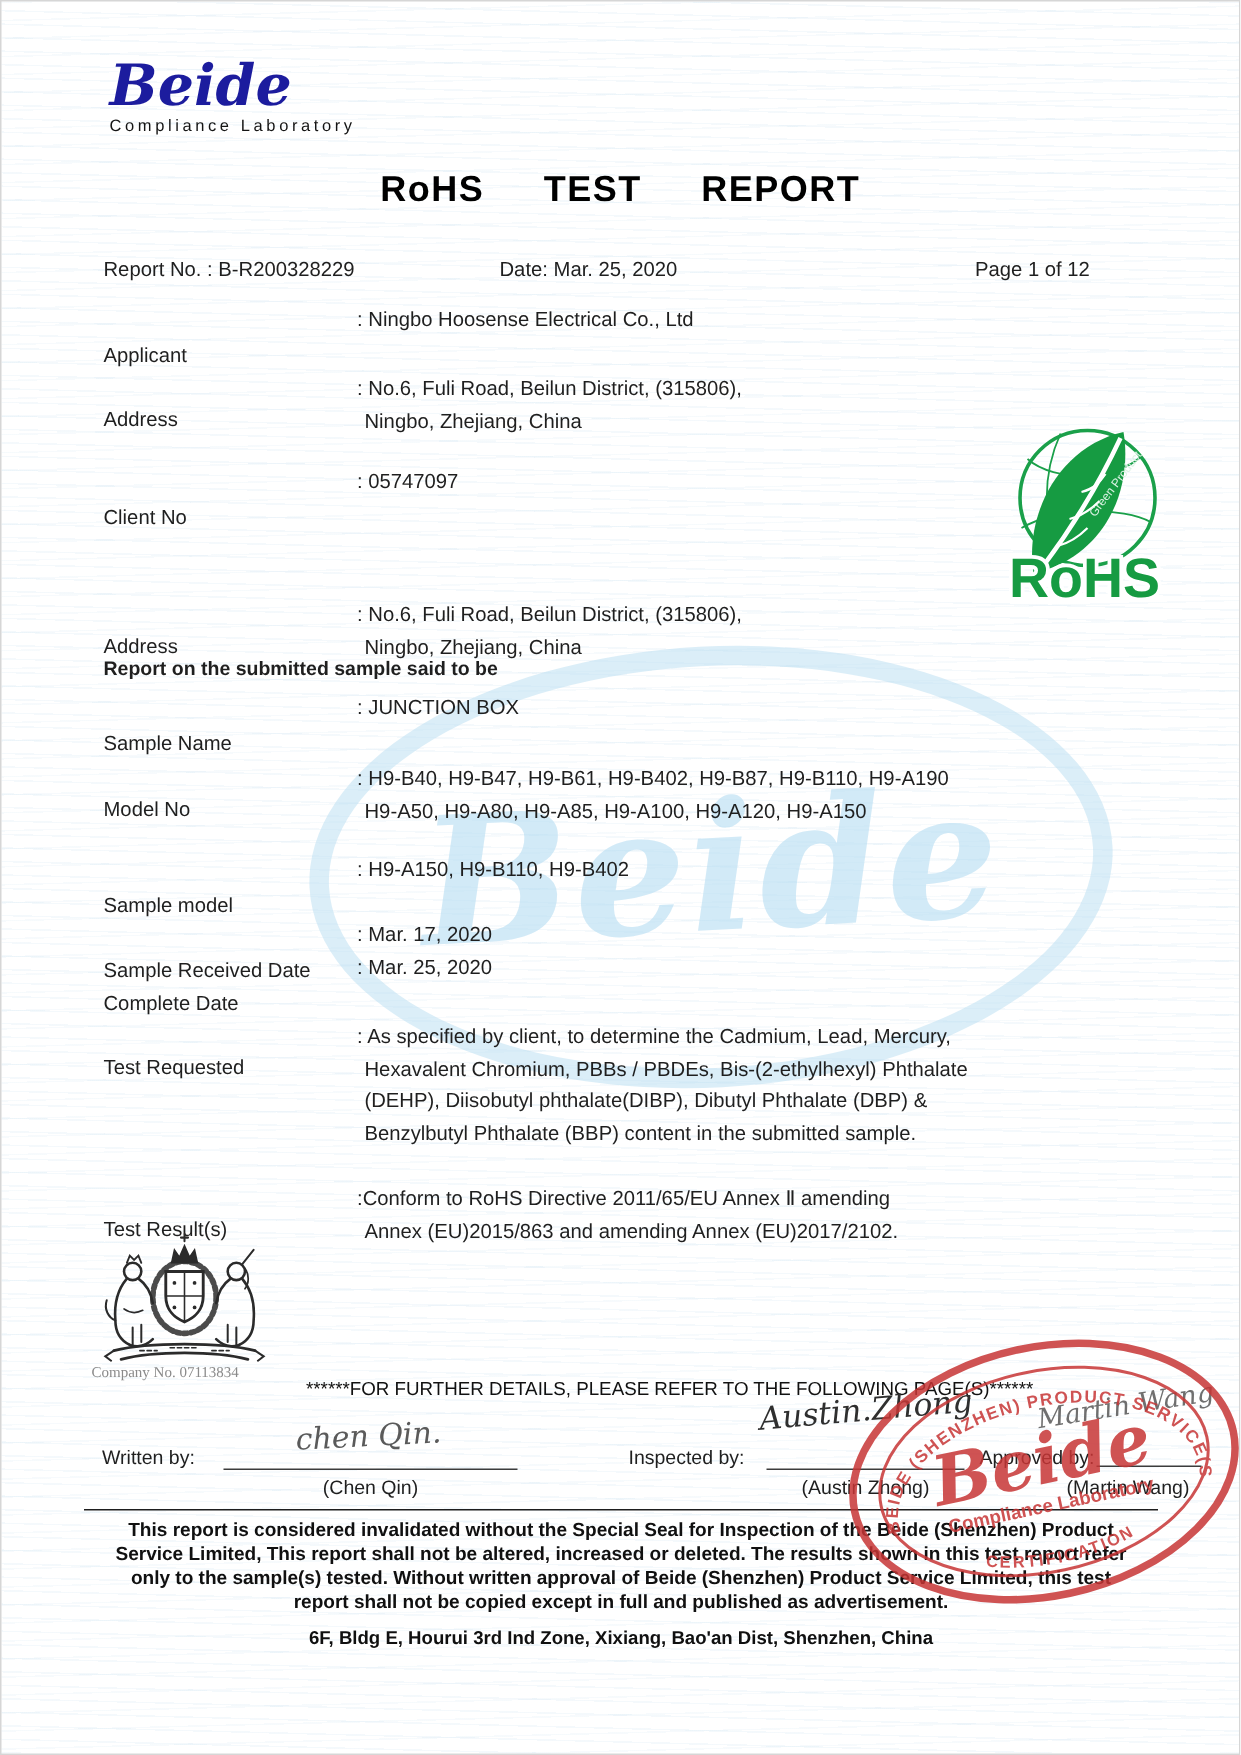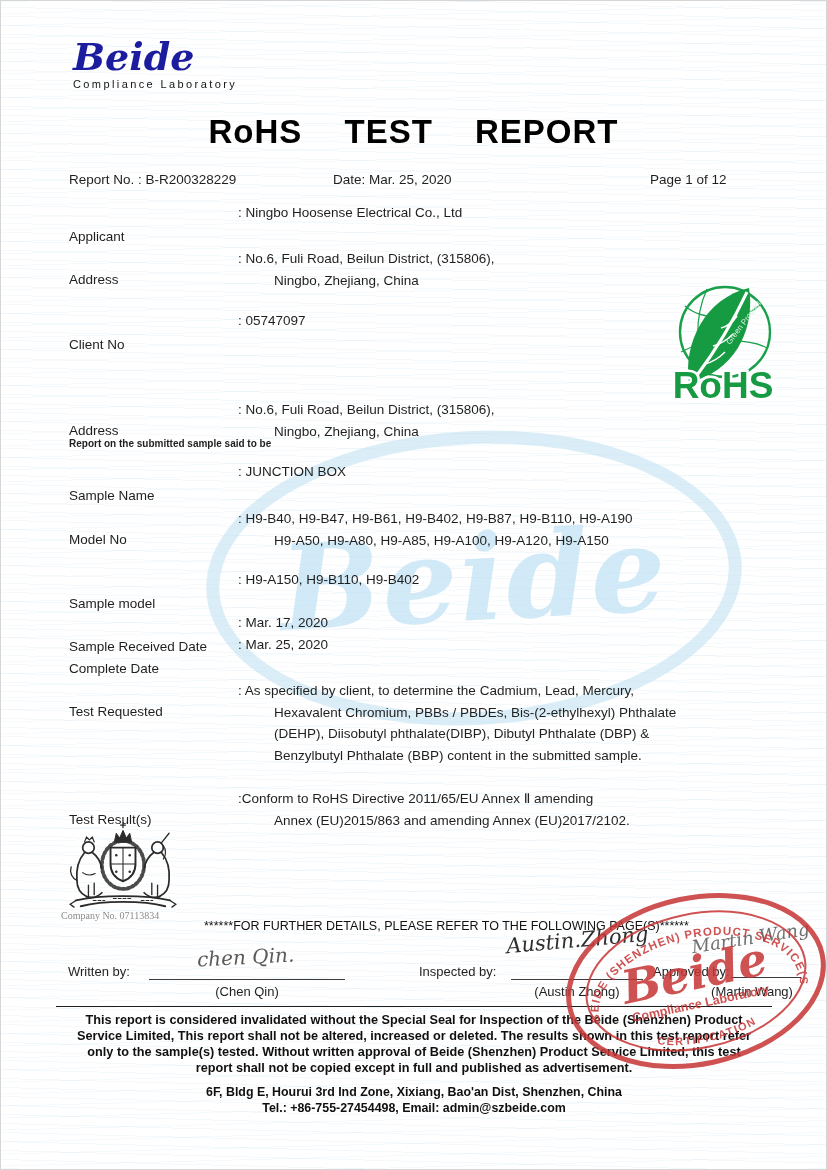--- a/index.html
+++ b/index.html
@@ -28,33 +28,33 @@
   
   .logo{position:absolute;left:72px;top:36px;z-index:2;}
   .logo .brand{
     font-family:"DejaVu Serif",serif;font-style:italic;font-weight:bold;
     font-size:38px;color:#1c1c9e;letter-spacing:0px;line-height:40px;
   }
   .logo .brand-sub{font-size:11px;letter-spacing:2.4px;color:#141414;margin-top:1px;}
   
   .title{
     position:absolute;left:0;top:112px;width:100%;text-align:center;z-index:2;
-    font-size:33px;font-weight:bold;color:#000;letter-spacing:1px;word-spacing:32px;
+    font-size:24px;font-weight:bold;color:#000;letter-spacing:1px;word-spacing:32px;
   }
   .meta{position:absolute;top:171px;left:0;width:100%;font-size:13.5px;z-index:2;}
   .meta .m-report{position:absolute;left:68px;}
   .meta .m-date{position:absolute;left:332px;}
   .meta .m-page{position:absolute;left:649px;}
   
   .row{position:absolute;left:68px;width:560px;font-size:13.5px;z-index:2;}
   .row .lbl{display:inline-block;width:169px;vertical-align:top;margin-top:24px;}
   .row .val{display:inline-block;width:385px;vertical-align:top;}
   .vline{display:block;line-height:21.5px;}
-  .vline.cont{padding-left:5px;margin-left:31px;}
-  .sec-head{position:absolute;left:68px;font-weight:bold;font-size:10px;z-index:2;}
+  .vline.cont{padding-left:5px;}
+  .sec-head{position:absolute;left:68px;font-weight:bold;font-size:13px;z-index:2;}
   
   .rohs-logo{position:absolute;left:646px;top:281px;width:152px;height:124px;z-index:2;}
   
   .crest{position:absolute;left:56px;top:814px;width:132px;height:96px;z-index:2;}
   .company-no{position:absolute;left:60px;top:909px;font-size:10px;color:#8a8a8a;z-index:2;font-family:Liberation Serif, serif;}
   .further{position:absolute;left:203px;top:918px;font-size:12.5px;color:#111;z-index:2;}
   
   .sig-label{position:absolute;font-size:13px;z-index:2;}
   .sig-line{position:absolute;border-top:1.6px solid #3c3c3c;height:0;z-index:2;}
   .sig-name{position:absolute;font-size:13px;text-align:center;z-index:2;}
@@ -238,15 +238,14 @@
   <div class="rule"></div>
   <div class="disclaimer">
     <div>This report is considered invalidated without the Special Seal for Inspection of the Beide (Shenzhen) Product</div>
     <div>Service Limited, This report shall not be altered, increased or deleted. The results shown in this test report refer</div>
     <div>only to the sample(s) tested. Without written approval of Beide (Shenzhen) Product Service Limited, this test</div>
     <div>report shall not be copied except in full and published as advertisement.</div>
   </div>
 
   <div class="footer">
     <div>6F, Bldg E, Hourui 3rd Ind Zone, Xixiang, Bao'an Dist, Shenzhen, China</div>
-    <div>Tel.: +86-755-27454498, Email: admin@szbeide.com</div>
   </div>
 </div>
 
 </body></html>

